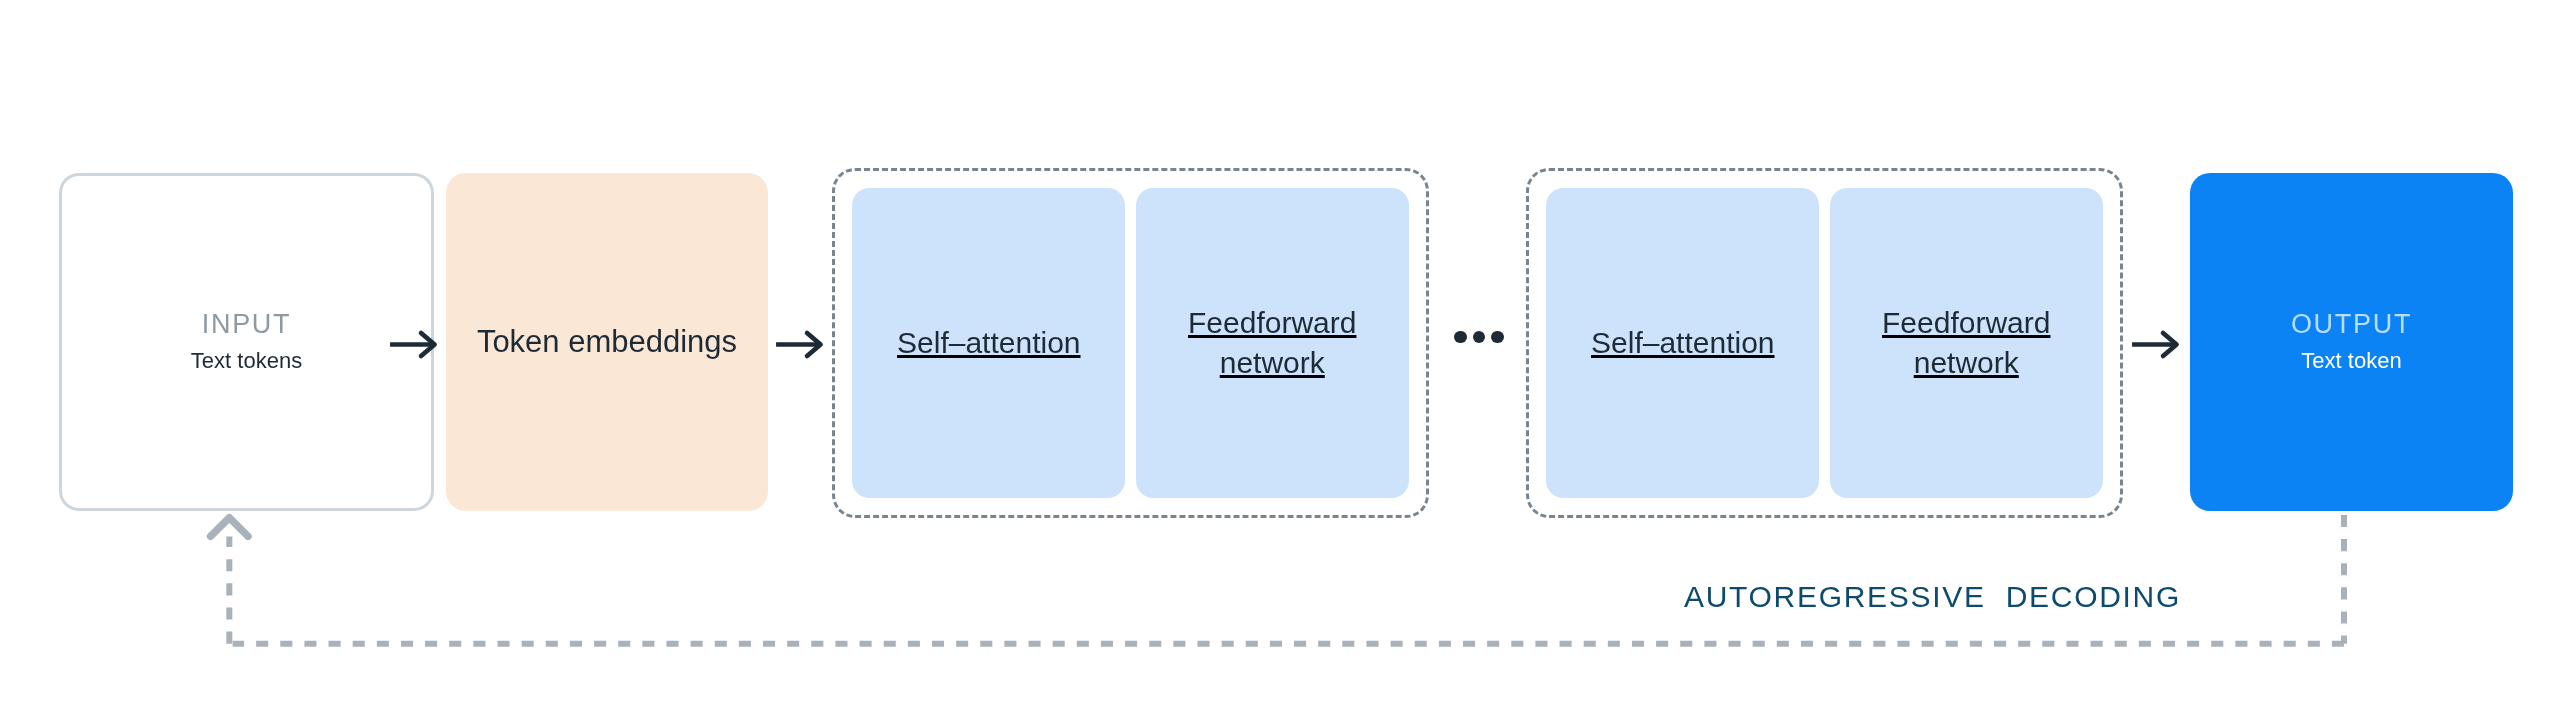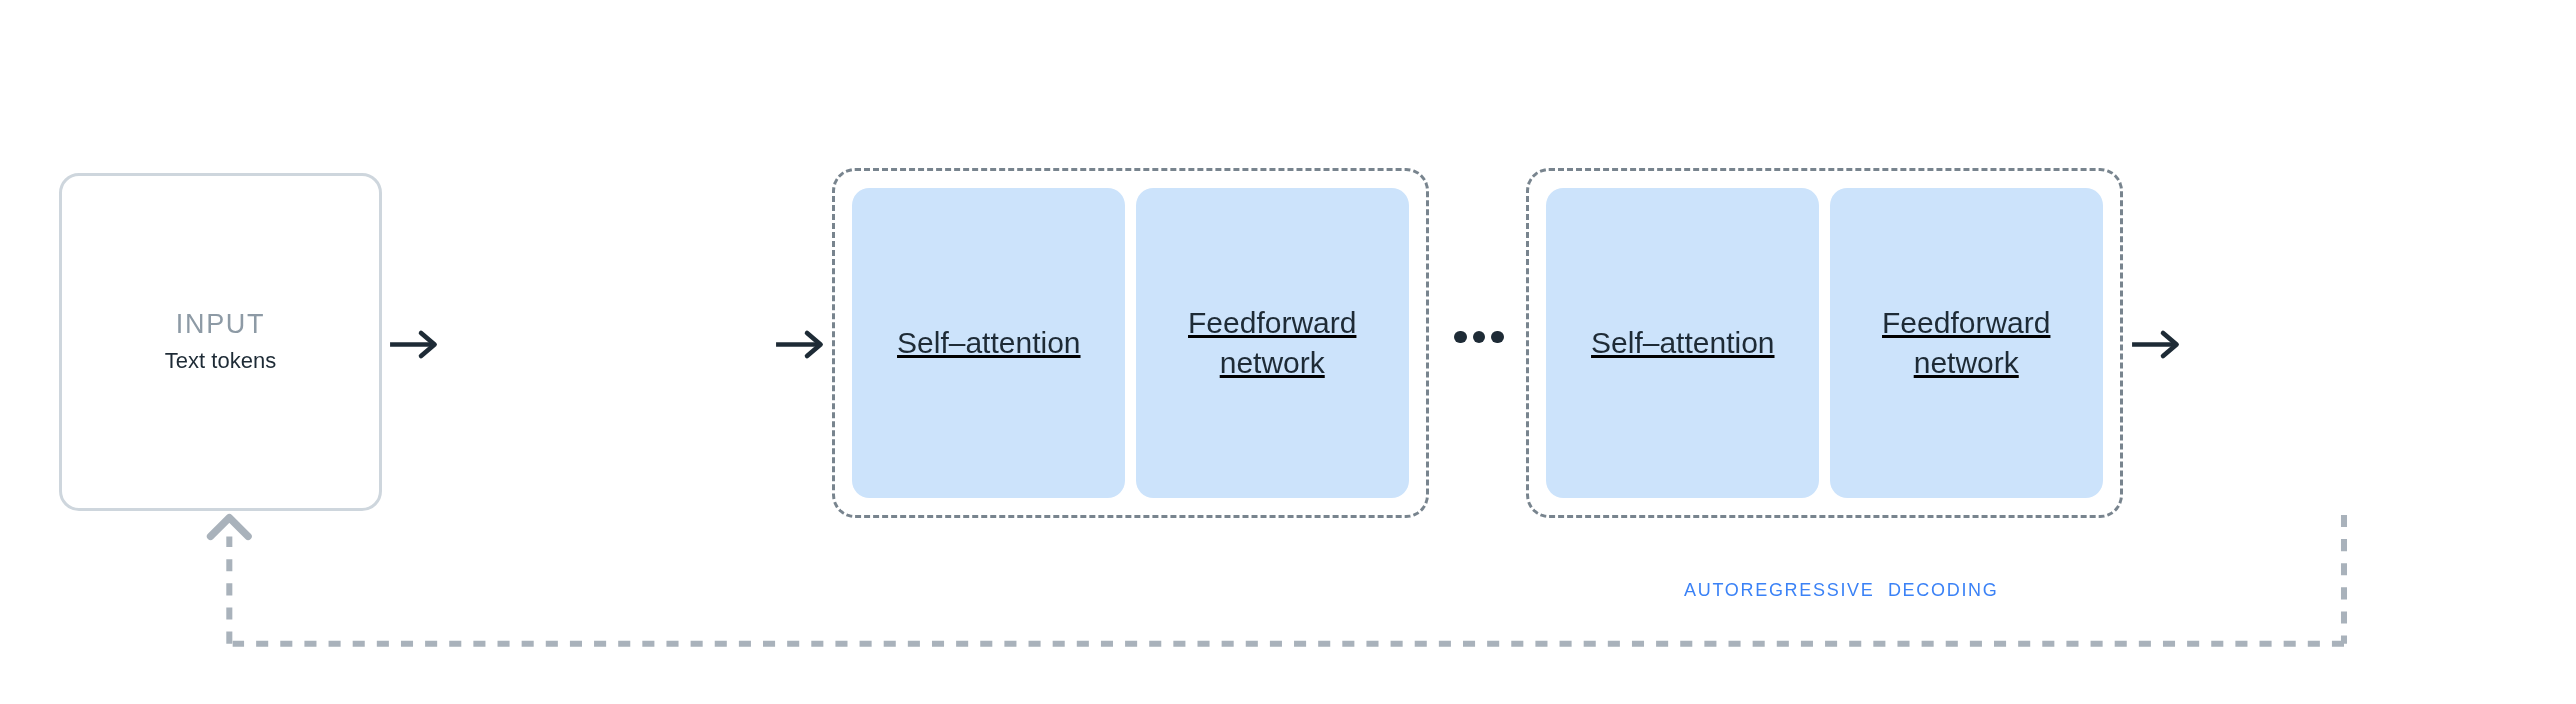--- a/index.html
+++ b/index.html
@@ -27,21 +27,21 @@
     flex-direction: column;
     align-items: center;
     justify-content: center;
     text-align: center;
   }
 
   
   #input-node {
     left: 59px;
     top: 173px;
-    width: 323px;
+    width: 375px;
     height: 338px;
     background: #ffffff;
     border: 3.4px solid #ced6dd;
     border-radius: 20px;
   }
   .kicker {
     font-size: 27px;
     letter-spacing: 1.7px;
     line-height: 1.25;
     color: #8d9aa5;
@@ -155,41 +155,44 @@
     width: 2576px;
     height: 704px;
     pointer-events: none;
   }
 
   
   #autoregressive-caption {
     position: absolute;
     left: 1684px;
     top: 580px;
-    font-size: 18px;
+    font-size: 30px;
     letter-spacing: 1.7px;
-    color: #3b82f6;
+    color: #0c4a6e;
     white-space: pre;
   }
 </style>
 </head>
 <body>
 
 <div id="canvas">
 
   <div class="node" id="input-node">
     <div class="kicker">INPUT</div>
     <div class="node-title">Text tokens</div>
   </div>
 
   <svg class="arrow" id="arrow-1" viewBox="0 0 74 46">
     <line x1="0" y1="23" x2="62" y2="23" stroke="#1e2b36" stroke-width="7"></line>
     <polyline points="46,6 66,23 46,40" fill="none" stroke="#1e2b36" stroke-width="7" stroke-linecap="round" stroke-linejoin="round"></polyline>
   </svg>
 
+  <div class="node" id="embeddings-node">
+    <div class="embeddings-label">Token embeddings</div>
+  </div>
 
   <svg class="arrow" id="arrow-2" viewBox="0 0 74 46">
     <line x1="0" y1="23" x2="62" y2="23" stroke="#1e2b36" stroke-width="7"></line>
     <polyline points="46,6 66,23 46,40" fill="none" stroke="#1e2b36" stroke-width="7" stroke-linecap="round" stroke-linejoin="round"></polyline>
   </svg>
 
   <div class="tblock" id="tblock-1">
     <div class="sublayer">
       <span class="sublayer-label">Self–attention</span>
     </div>
@@ -211,20 +214,24 @@
     <div class="sublayer">
       <span class="sublayer-label">Feedforward network</span>
     </div>
   </div>
 
   <svg class="arrow" id="arrow-3" viewBox="0 0 74 46">
     <line x1="0" y1="23" x2="62" y2="23" stroke="#1e2b36" stroke-width="7"></line>
     <polyline points="46,6 66,23 46,40" fill="none" stroke="#1e2b36" stroke-width="7" stroke-linecap="round" stroke-linejoin="round"></polyline>
   </svg>
 
+  <div class="node" id="output-node">
+    <div class="kicker kicker-light">OUTPUT</div>
+    <div class="node-title node-title-light">Text token</div>
+  </div>
 
   <svg id="feedback-loop" viewBox="0 0 3840 1050">
 
     <line x1="3495" y1="768" x2="3495" y2="960" stroke="#a9b2bb" stroke-width="9" stroke-dasharray="18 18" stroke-linecap="butt"></line>
 
     <line x1="3495" y1="960" x2="346" y2="960" stroke="#a9b2bb" stroke-width="9" stroke-dasharray="18 18" stroke-linecap="butt"></line>
 
     <line x1="341" y1="960" x2="341" y2="800" stroke="#a9b2bb" stroke-width="9" stroke-dasharray="18 18" stroke-linecap="butt"></line>
 
     <polyline points="313,800 341,772 369,800" fill="none" stroke="#a9b2bb" stroke-width="11" stroke-linecap="round" stroke-linejoin="round"></polyline>

